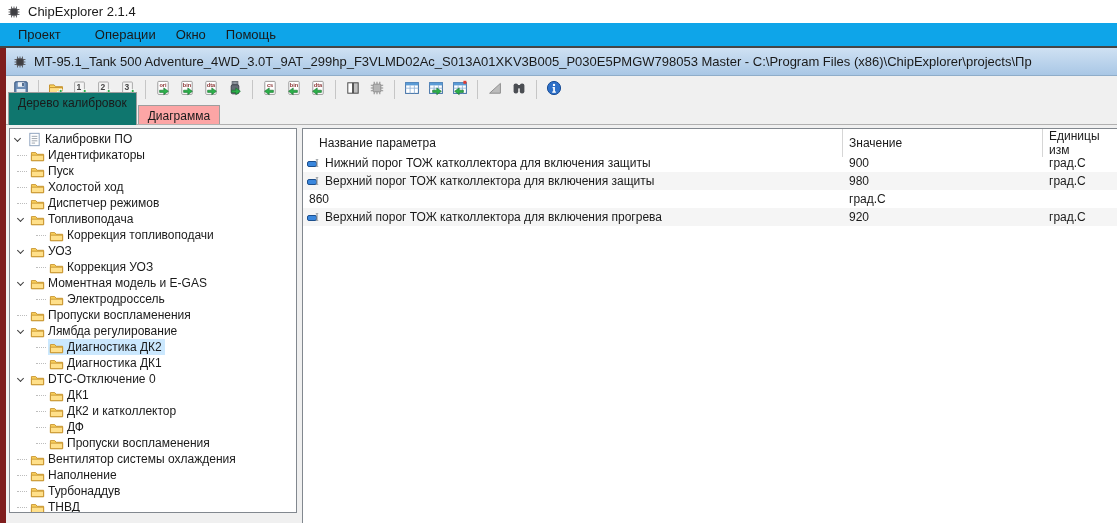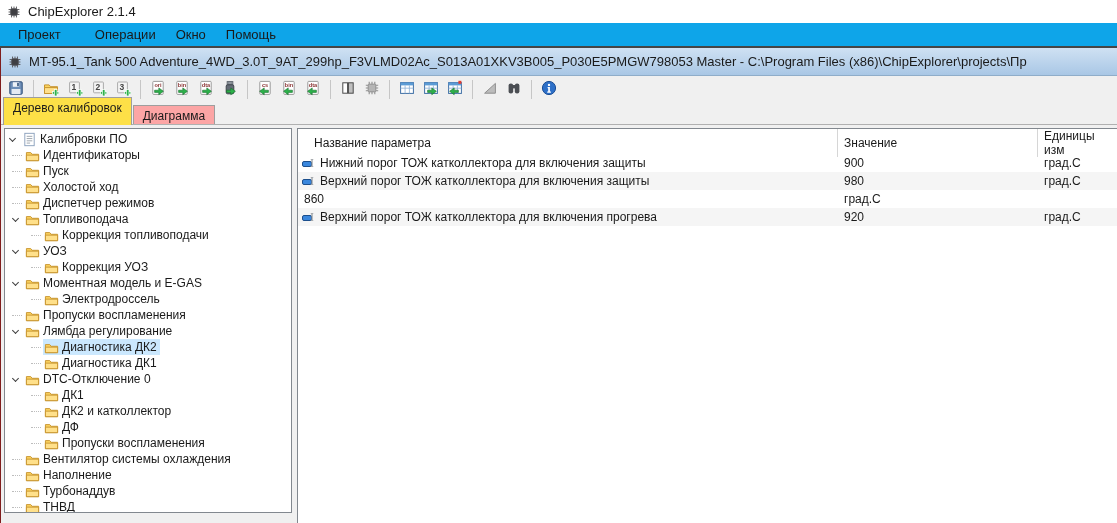--- a/index.html
+++ b/index.html
@@ -9,37 +9,37 @@
 
   
   .app-titlebar { height:23px; background:#ffffff; display:flex; align-items:center;
                   gap:7px; padding-left:7px; font-size:13px; }
   .menubar { height:25px; background:#0ea5e9; border-bottom:2px solid #454545;
              display:flex; align-items:center; padding-left:8px; font-size:13px; }
   .menu-item { padding:3px 10px; cursor:default; }
   .menu-item:nth-child(2) { margin-left:14px; }
 
   
-  .child-window { height:475px; border-left:1px solid #7f1d1d; display:flex; flex-direction:column; }
+  .child-window { height:475px; border-left:6px solid #7f1d1d; display:flex; flex-direction:column; }
   .doc-titlebar { height:28px; flex:0 0 28px; background:linear-gradient(#cfe1f3,#a9c7e5);
                   border-bottom:1px solid #8fadc9; display:flex; align-items:center;
                   gap:7px; padding-left:7px; font-size:13px; }
   .doc-title { white-space:nowrap; overflow:hidden; }
 
   .toolbar { height:27px; flex:0 0 27px; background:#f0f0f0; display:flex; align-items:center;
              padding-left:4px; gap:2px; }
   .tb-btn { width:22px; height:22px; display:flex; align-items:center; justify-content:center;
             border-radius:2px; }
   .tb-sep { width:1px; height:19px; background:#c6c6c6; margin:0 4px; flex:0 0 1px; }
 
   .tabstrip { height:22px; flex:0 0 22px; background:#f0f0f0; display:flex; align-items:flex-end;
               padding-left:2px; border-bottom:1px solid #b0b0b0; font-size:12px; }
   .tab { padding:3px 9px 4px 9px; background:#fca5a5; border:1px solid #9e9e9e; border-bottom:none;
          height:19px; margin-right:1px; }
-  .tab.active { background:#fde047; height:28px; margin-bottom:-1px; position:relative; z-index:2; }
+  .tab.active { background:#0f766e; height:33px; margin-bottom:-1px; position:relative; z-index:2; }
 
   
   .content { flex:1; position:relative; background:#f0f0f0; }
   .tree-panel { position:absolute; left:3px; top:3px; width:288px; height:385px; background:#fff;
                 border:1px solid #82888f; overflow:hidden; font-size:12px; padding-top:2px; }
   .splitter { position:absolute; left:291px; top:0; width:5px; bottom:0; }
   .grid-panel { position:absolute; left:296px; top:3px; right:-2px; bottom:-2px; background:#fff;
                 border:1px solid #82888f; overflow:hidden; font-size:12px; }
 
   

